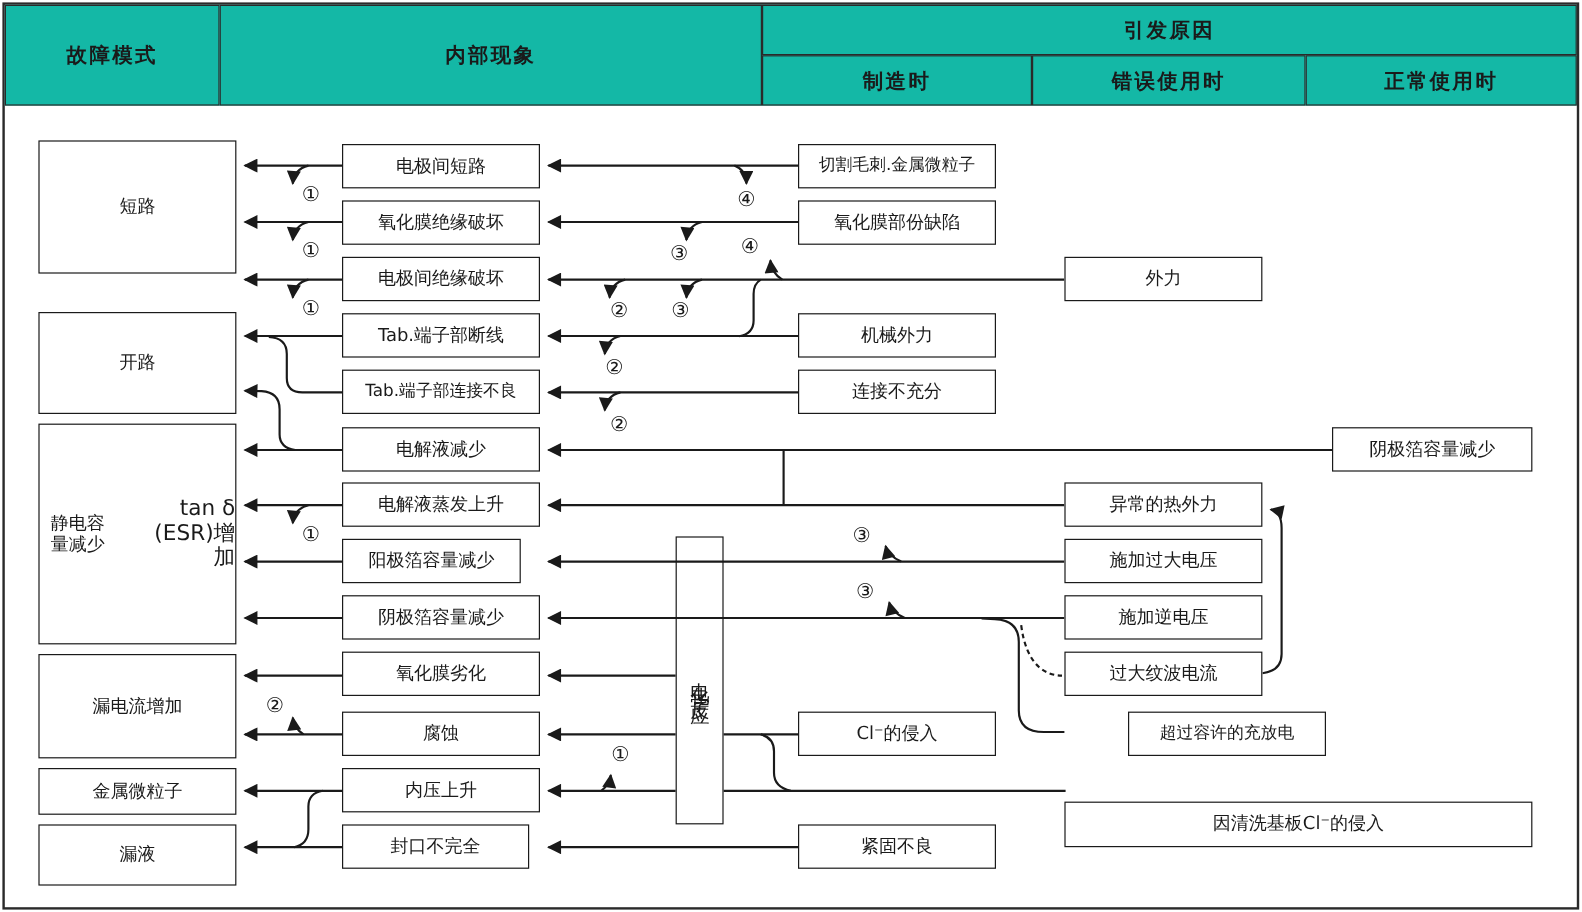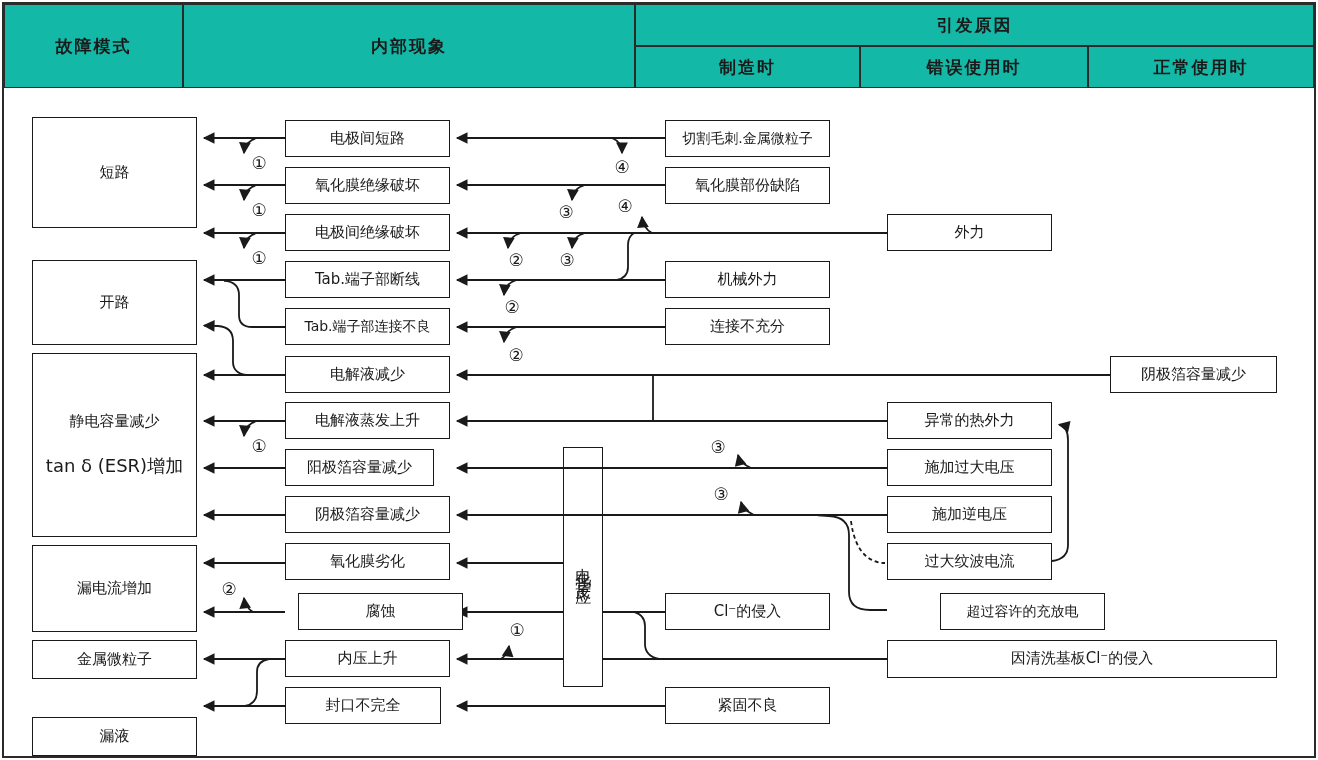--- a/index.html
+++ b/index.html
@@ -18,21 +18,21 @@
   .bx{
     position:absolute;background:#ffffff;border:1.6px solid #1a1a1a;
     display:flex;align-items:center;justify-content:center;text-align:right;
     font-size:15px;line-height:1.15;z-index:3;
   }
   .bx.sm{font-size:14px;}
   .bx.vert{
     background:transparent;z-index:2;
     writing-mode:vertical-rl;letter-spacing:5px;font-size:16px;
   }
-  .bx.twoline{flex-direction:column;gap:26px;}
+  .bx.twoline{gap:26px;}
   #wires{position:absolute;left:0;top:0;z-index:1;}
   .mk{
     position:absolute;z-index:4;transform:translate(-50%,-50%);
     font-size:17px;line-height:1;background:#ffffff;border-radius:50%;
   }
 </style>
 </head>
 <body>
 
 <div id="app">
@@ -120,51 +120,51 @@
   </svg>
 
   <div class="bx" style="left:32px;top:117px;width:165px;height:111px">短路</div>
   <div class="bx" style="left:32px;top:260px;width:165px;height:85px">开路</div>
   <div class="bx twoline" style="left:32px;top:353px;width:165px;height:184px">
     <span>静电容量减少</span>
     <span class="sm" style="font-size:18px">tan δ (ESR)增加</span>
   </div>
   <div class="bx" style="left:32px;top:545px;width:165px;height:87px">漏电流增加</div>
   <div class="bx" style="left:32px;top:640px;width:165px;height:39px">金属微粒子</div>
-  <div class="bx" style="left:32px;top:717px;width:165px;height:39px">漏液</div>
+  <div class="bx" style="left:32px;top:687px;width:165px;height:51px">漏液</div>
 
   <div class="bx" style="left:285px;top:120px;width:165px;height:37px">电极间短路</div>
   <div class="bx" style="left:285px;top:167px;width:165px;height:37px">氧化膜绝缘破坏</div>
   <div class="bx" style="left:285px;top:214px;width:165px;height:37px">电极间绝缘破坏</div>
   <div class="bx" style="left:285px;top:261px;width:165px;height:37px">Tab.端子部断线</div>
   <div class="bx sm" style="left:285px;top:308px;width:165px;height:37px">Tab.端子部连接不良</div>
   <div class="bx" style="left:285px;top:356px;width:165px;height:37px">电解液减少</div>
   <div class="bx" style="left:285px;top:402px;width:165px;height:37px">电解液蒸发上升</div>
   <div class="bx" style="left:285px;top:449px;width:149px;height:37px">阳极箔容量减少</div>
   <div class="bx" style="left:285px;top:496px;width:165px;height:37px">阴极箔容量减少</div>
   <div class="bx" style="left:285px;top:543px;width:165px;height:37px">氧化膜劣化</div>
-  <div class="bx" style="left:298px;top:593px;width:165px;height:37px">腐蚀</div>
+  <div class="bx" style="left:285px;top:593px;width:165px;height:37px">腐蚀</div>
   <div class="bx" style="left:285px;top:640px;width:165px;height:37px">内压上升</div>
   <div class="bx" style="left:285px;top:687px;width:156px;height:37px">封口不完全</div>
   <div class="bx vert" style="left:563px;top:447px;width:40px;height:240px">电化学反应</div>
 
   <div class="bx sm" style="left:665px;top:120px;width:165px;height:37px">切割毛刺.金属微粒子</div>
   <div class="bx" style="left:665px;top:167px;width:165px;height:37px">氧化膜部份缺陷</div>
   <div class="bx" style="left:665px;top:261px;width:165px;height:37px">机械外力</div>
   <div class="bx" style="left:665px;top:308px;width:165px;height:37px">连接不充分</div>
   <div class="bx" style="left:665px;top:593px;width:165px;height:37px">Cl⁻的侵入</div>
   <div class="bx" style="left:665px;top:687px;width:165px;height:37px">紧固不良</div>
 
   <div class="bx" style="left:887px;top:214px;width:165px;height:37px">外力</div>
   <div class="bx" style="left:887px;top:402px;width:165px;height:37px">异常的热外力</div>
   <div class="bx" style="left:887px;top:449px;width:165px;height:37px">施加过大电压</div>
   <div class="bx" style="left:887px;top:496px;width:165px;height:37px">施加逆电压</div>
   <div class="bx" style="left:887px;top:543px;width:165px;height:37px">过大纹波电流</div>
   <div class="bx sm" style="left:940px;top:593px;width:165px;height:37px">超过容许的充放电</div>
-  <div class="bx" style="left:887px;top:640px;width:390px;height:38px">因清洗基板Cl⁻的侵入</div>
+  <div class="bx" style="left:887px;top:668px;width:390px;height:38px">因清洗基板Cl⁻的侵入</div>
 
   <div class="bx" style="left:1110px;top:356px;width:167px;height:37px">阴极箔容量减少</div>
 
   <span class="mk" style="left:259px;top:163px">①</span>
   <span class="mk" style="left:259px;top:210px">①</span>
   <span class="mk" style="left:259px;top:258px">①</span>
   <span class="mk" style="left:259px;top:446px">①</span>
   <span class="mk" style="left:517px;top:630px">①</span>
   <span class="mk" style="left:229px;top:589px">②</span>
   <span class="mk" style="left:516px;top:260px">②</span>

